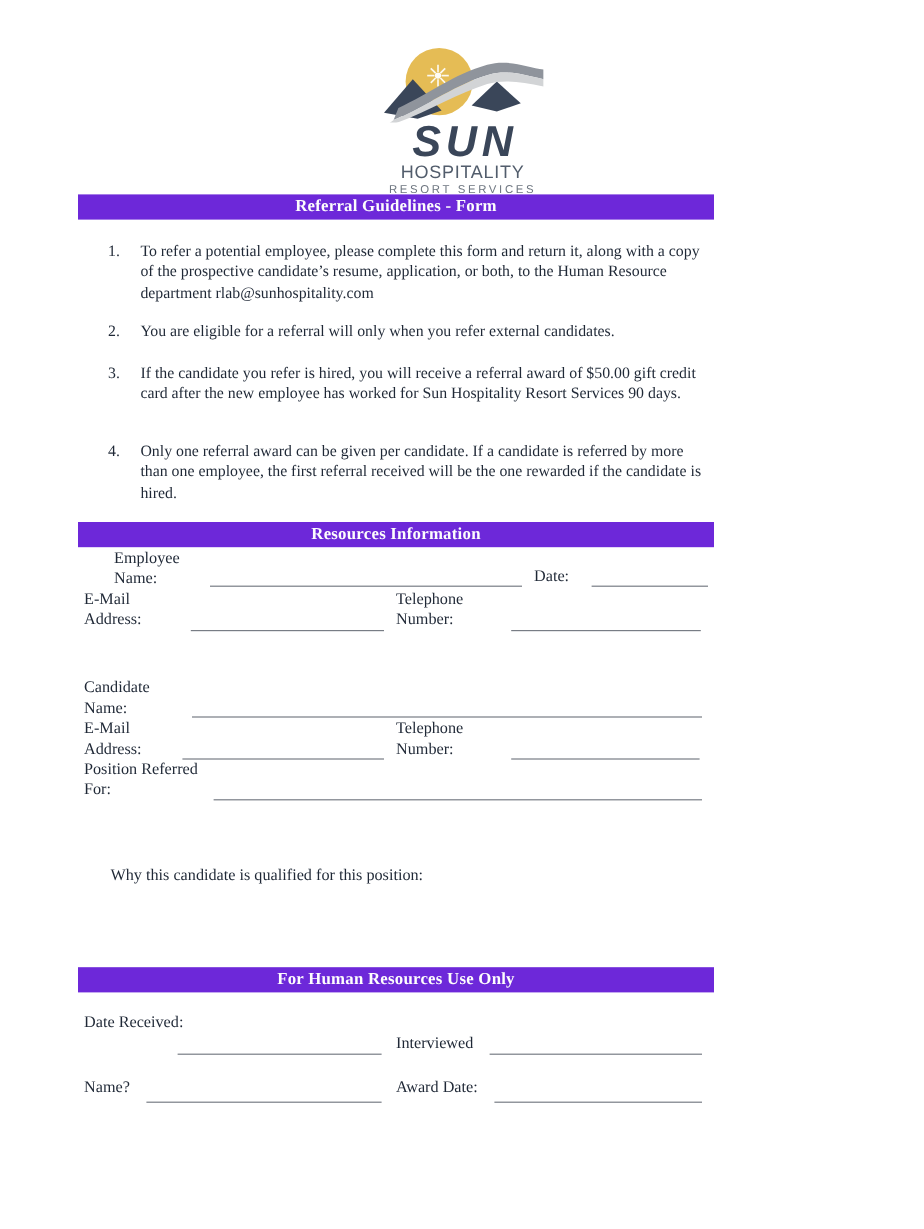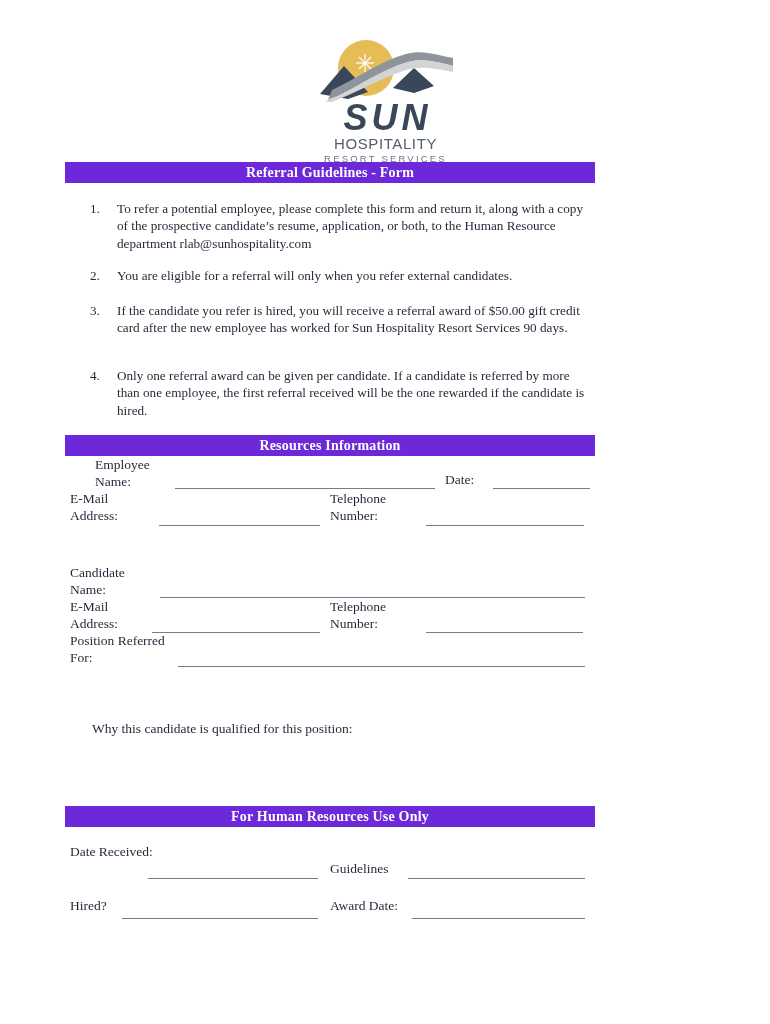--- a/index.html
+++ b/index.html
@@ -91,20 +91,20 @@
   <div class="fline" style="left:426px; top:615px; width:157px;"></div>
   <div class="lbl" style="left:70px; top:632px; width:100px;">Position Referred For:</div>
   <div class="fline" style="left:178px; top:649px; width:407px;"></div>
 
   <div class="lbl" style="left:68px; top:720px;margin-left:24px;">Why this candidate is qualified for this position:</div>
   <div class="qual-area"></div>
 
   <div class="bar" style="top:806px;">For Human Resources Use Only</div>
   <div class="lbl" style="left:70px; top:843px; width:85px;">Date Received:</div>
   <div class="fline" style="left:148px; top:861px; width:170px;"></div>
-  <div class="lbl" style="left:330px; top:860px;">Guidelines</div>
+  <div class="lbl" style="left:330px; top:860px;">Interviewed</div>
   <div class="fline" style="left:408px; top:861px; width:177px;"></div>
-  <div class="lbl" style="left:70px; top:897px;">Hired?</div>
+  <div class="lbl" style="left:70px; top:897px;">Name?</div>
   <div class="fline" style="left:122px; top:901px; width:196px;"></div>
   <div class="lbl" style="left:330px; top:897px;text-align:center;">Award Date:</div>
   <div class="fline" style="left:412px; top:901px; width:173px;"></div>
 
 </div>
 
 </body></html>

